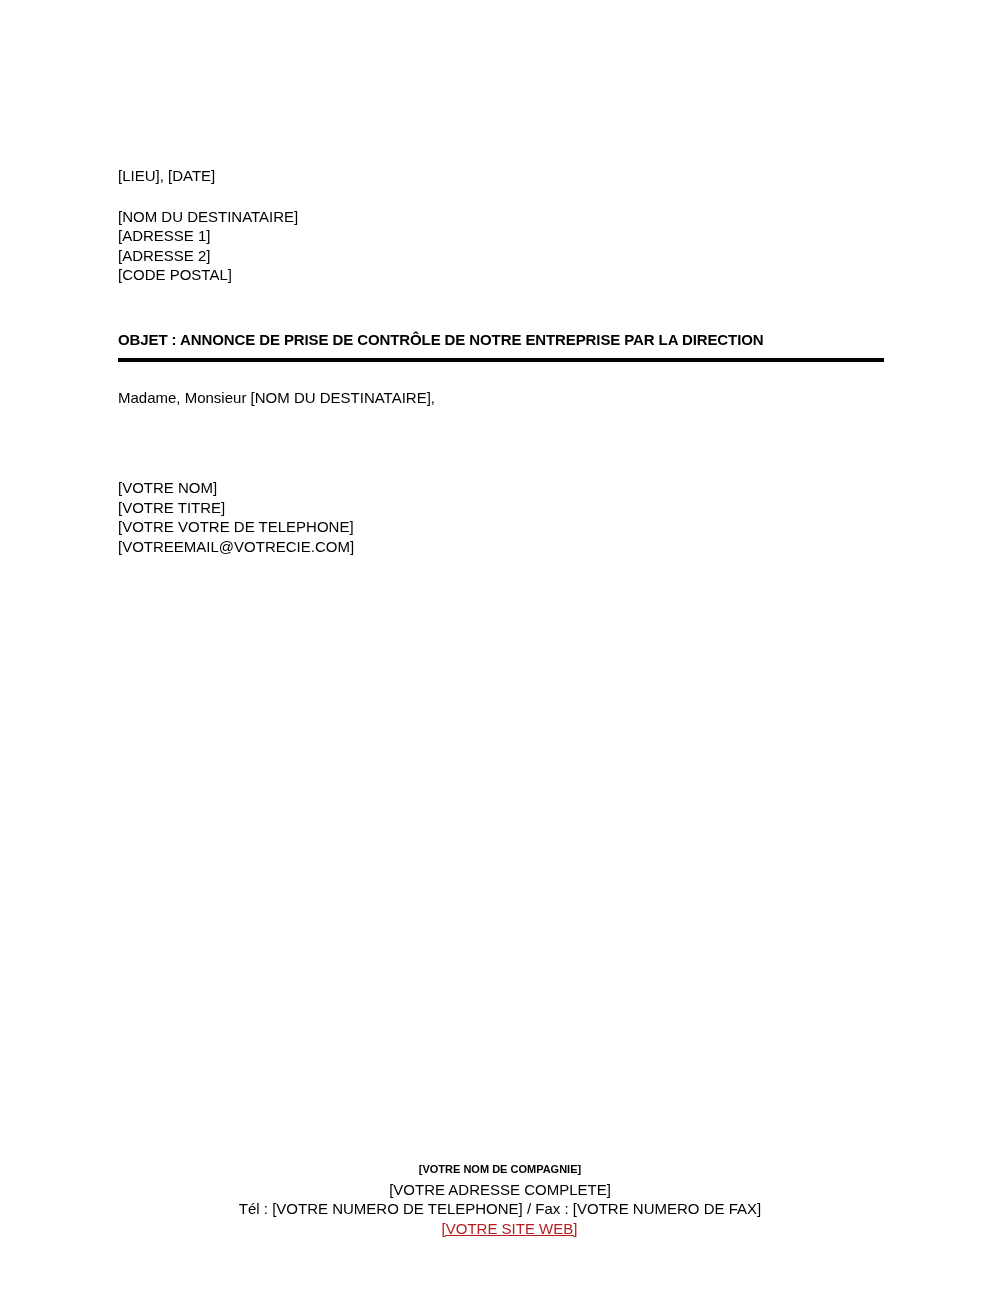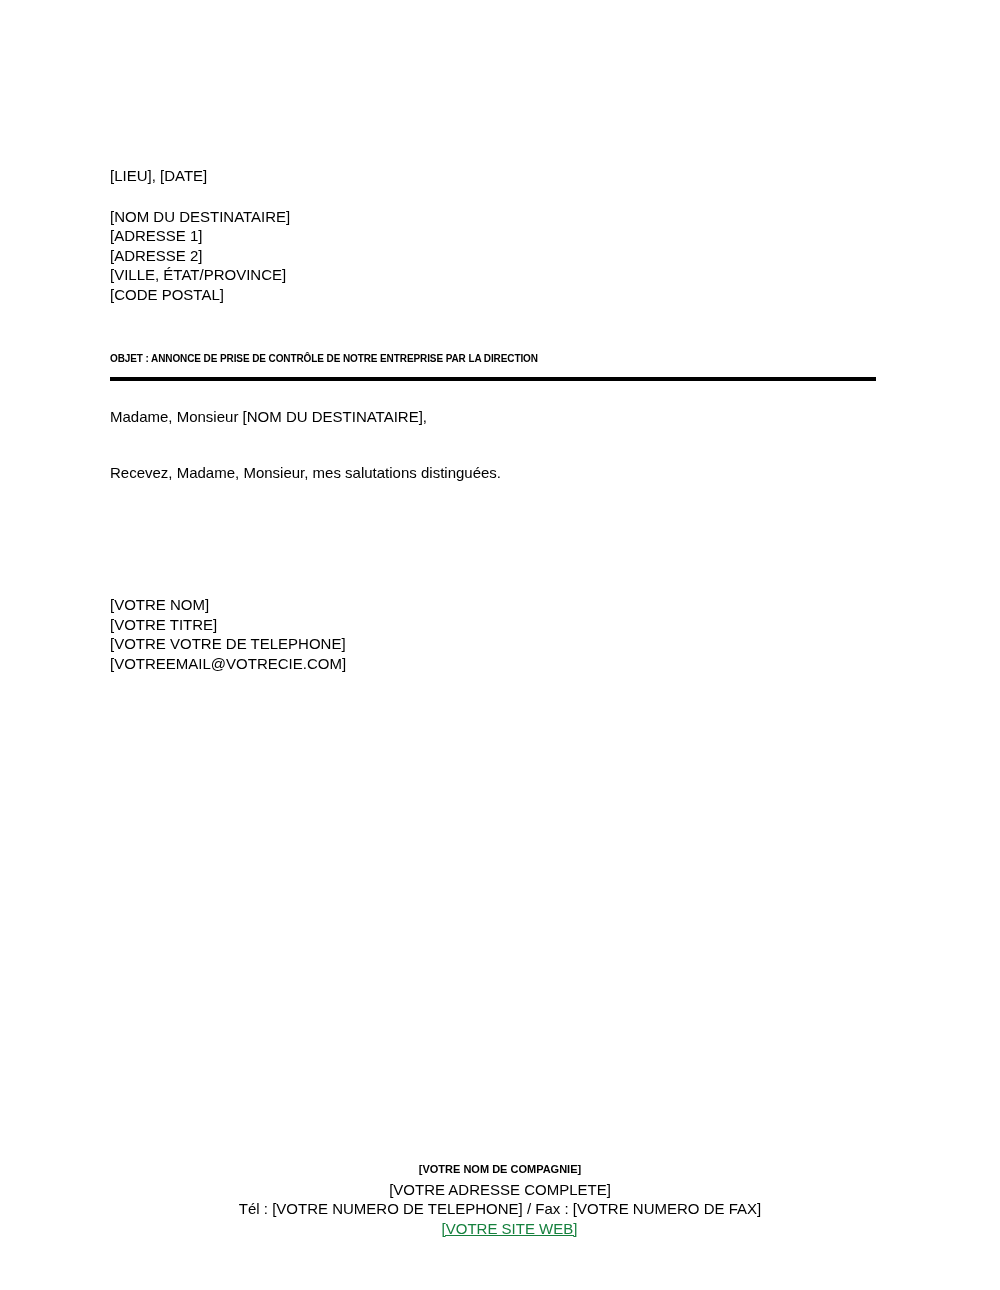--- a/index.html
+++ b/index.html
@@ -12,35 +12,35 @@
     width: 1000px;
     height: 1290px;
     background: #ffffff;
     color: #000000;
     font-family: "Liberation Sans", "DejaVu Sans", sans-serif;
     font-size: 15px;
     overflow: hidden;
   }
   .content {
     position: absolute;
-    left: 110px;
+    left: 118px;
     top: 0;
     width: 766px;
   }
   .date-line {
     margin: 166px 0 0 0;
     line-height: 19.5px;
   }
   .recipient {
     margin-top: 21px;
     line-height: 19.5px;
   }
   .subject {
     margin: 45px 0 0 0;
-    font-size: 10px;
+    font-size: 15px;
     font-weight: bold;
     line-height: 20px;
     letter-spacing: -0.1px;
   }
   .rule {
     margin-top: 8px;
     height: 4px;
     background: #000000;
     width: 100%;
   }
@@ -53,65 +53,63 @@
     line-height: 20.8px;
   }
   .para.first {
     margin-top: 16px;
   }
   .closing {
     margin: 36px 0 0 0;
     line-height: 19.5px;
   }
   .signature {
-    margin-top: 113px;
+    margin-top: 71px;
     line-height: 19.5px;
   }
   .footer {
     position: absolute;
     left: 0;
     top: 1160px;
     width: 100%;
     text-align: center;
     line-height: 19.5px;
   }
   .company {
     font-weight: bold;
     font-size: 11px;
   }
   .weblink {
-    color: #15803d;
+    color: #b91c1c;
     text-decoration: underline;
     cursor: pointer;
     margin-left: 19px;
   }
 </style>
 </head>
 <body>
 
 <div class="page">
   <div class="content">
 
     <p class="date-line">[LIEU], [DATE]</p>
 
     <div class="recipient">
       <div class="line">[NOM DU DESTINATAIRE]</div>
       <div class="line">[ADRESSE 1]</div>
       <div class="line">[ADRESSE 2]</div>
-      <div class="line">[VILLE, ÉTAT/PROVINCE]</div>
       <div class="line">[CODE POSTAL]</div>
     </div>
 
     <h1 class="subject">OBJET : ANNONCE DE PRISE DE CONTRÔLE DE NOTRE ENTREPRISE PAR LA DIRECTION</h1>
     <div class="rule"></div>
 
     <p class="salutation">Madame, Monsieur [NOM DU DESTINATAIRE],</p>
 
 
-    <p class="closing">Recevez, Madame, Monsieur, mes salutations distinguées.</p>
 
     <div class="signature">
       <div class="line">[VOTRE NOM]</div>
       <div class="line">[VOTRE TITRE]</div>
       <div class="line">[VOTRE VOTRE DE TELEPHONE]</div>
       <div class="line">[VOTREEMAIL@VOTRECIE.COM]</div>
     </div>
 
   </div>
 

